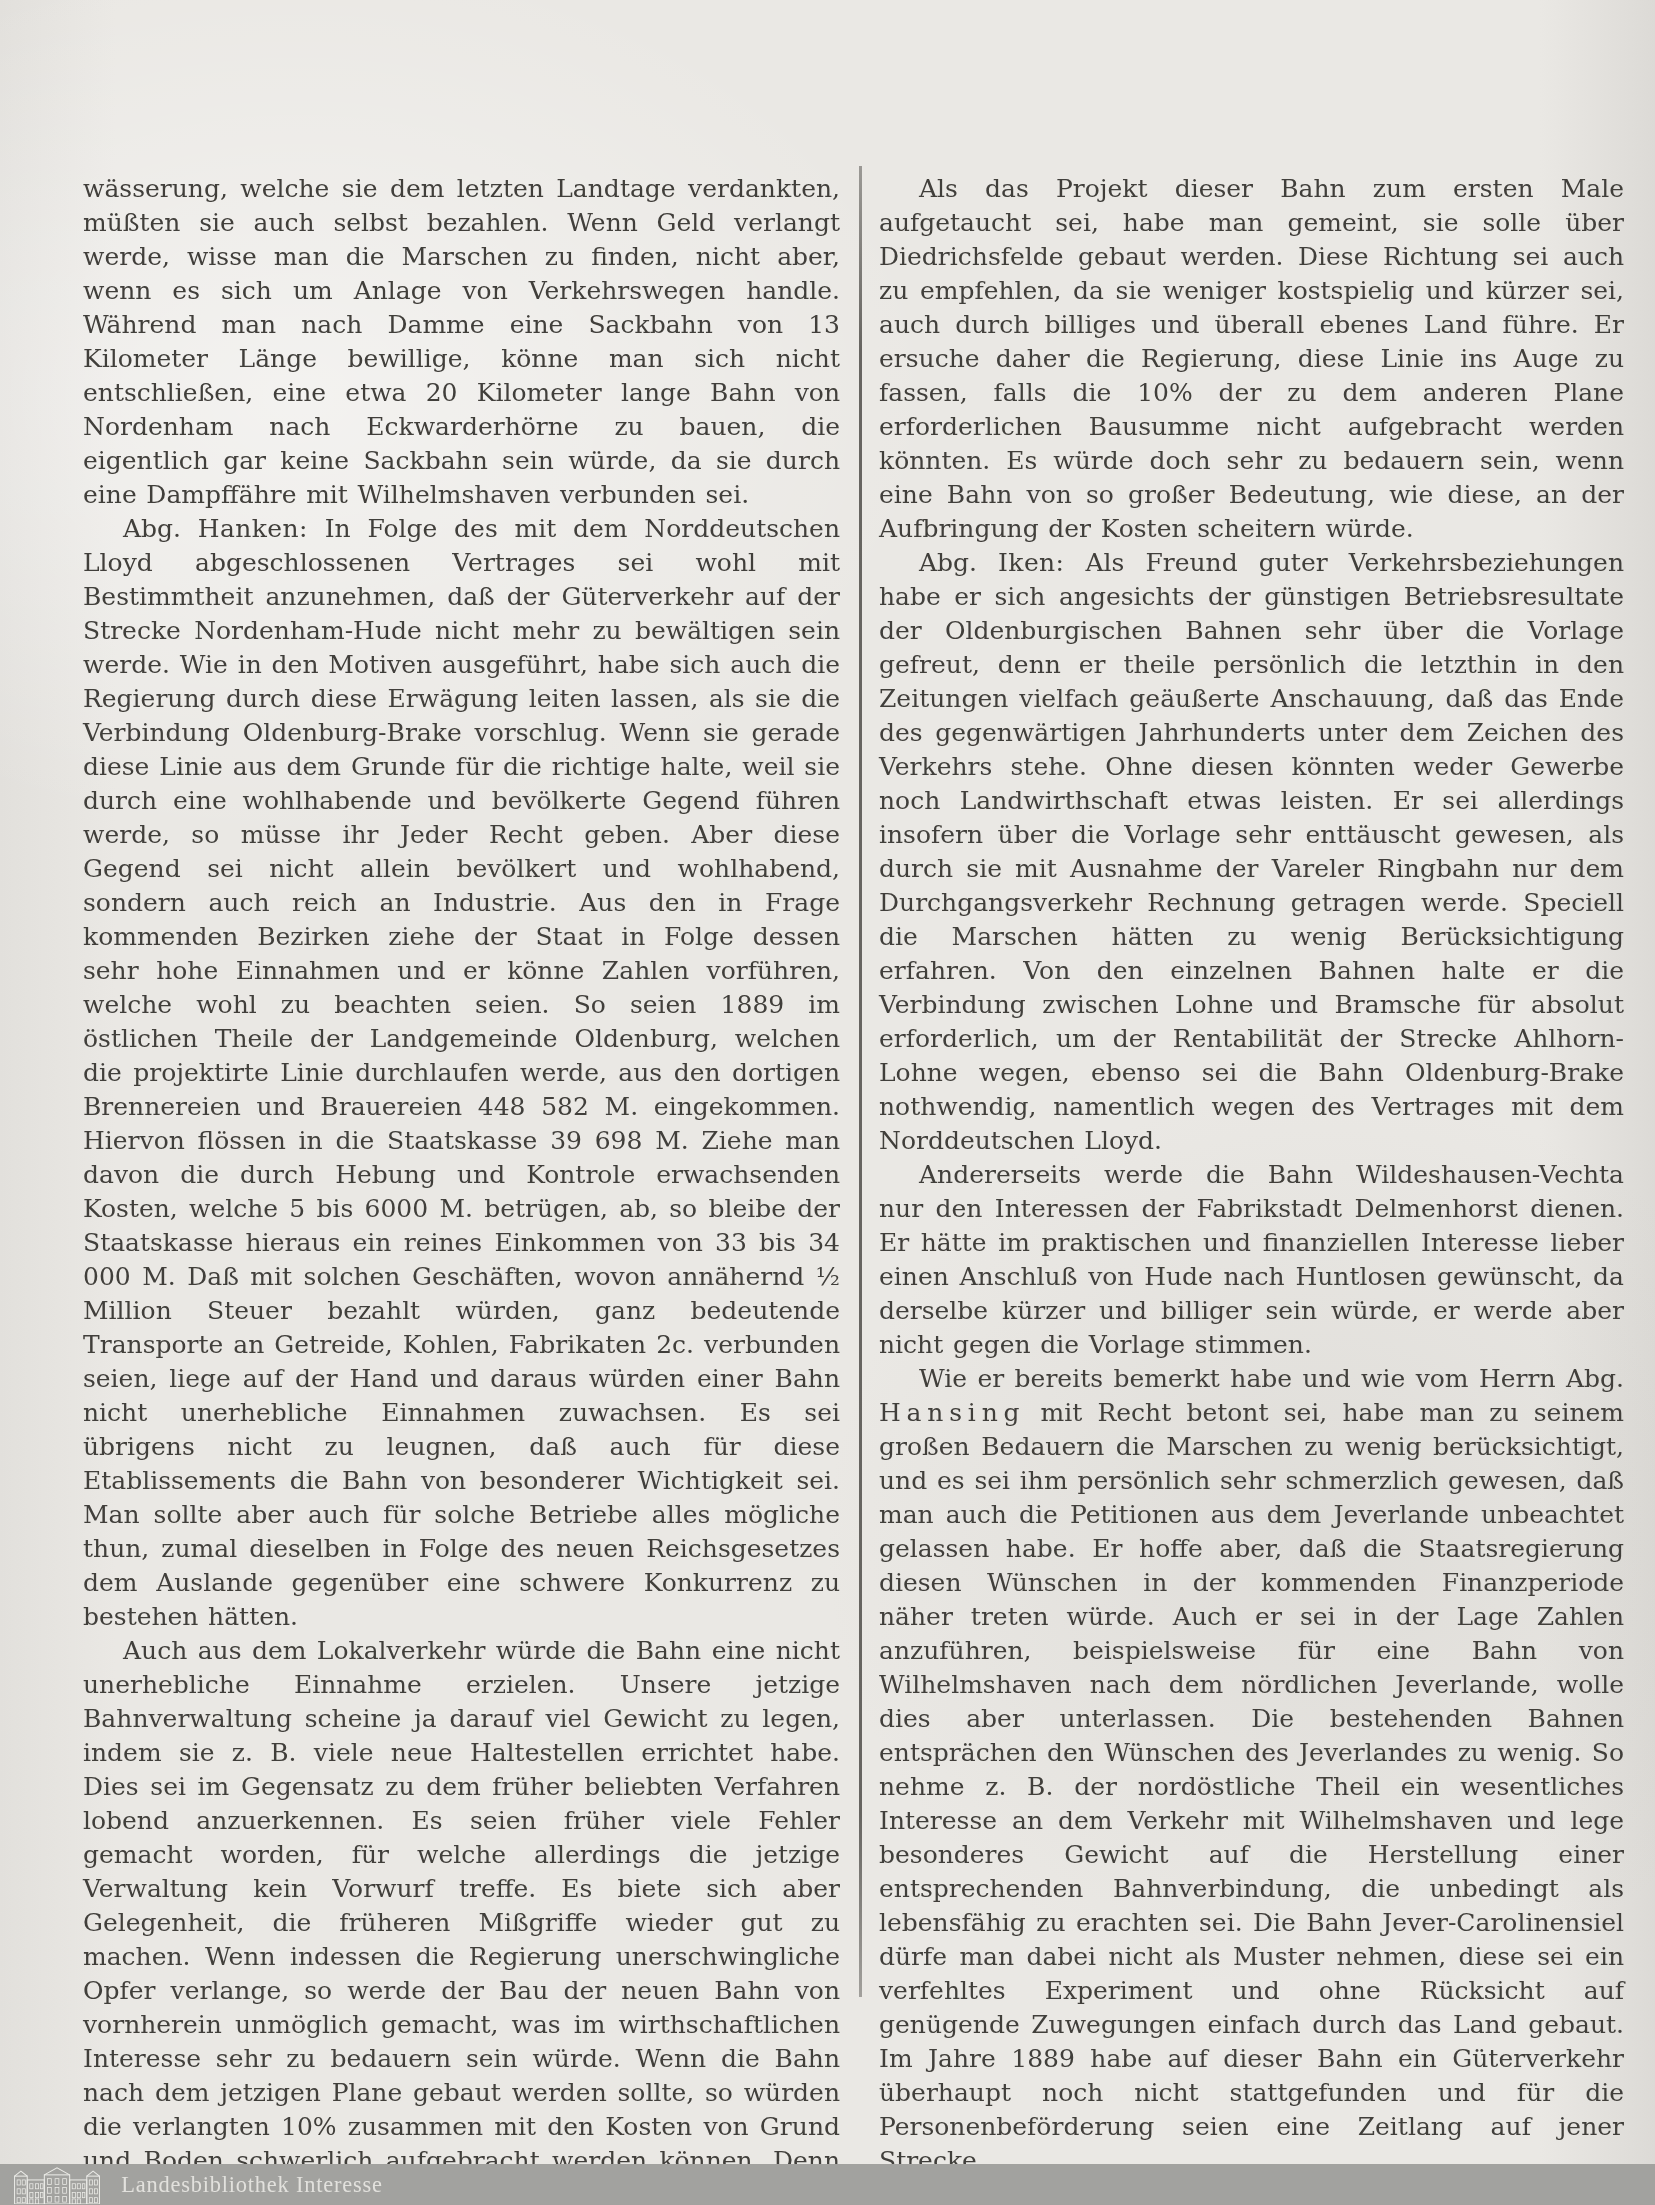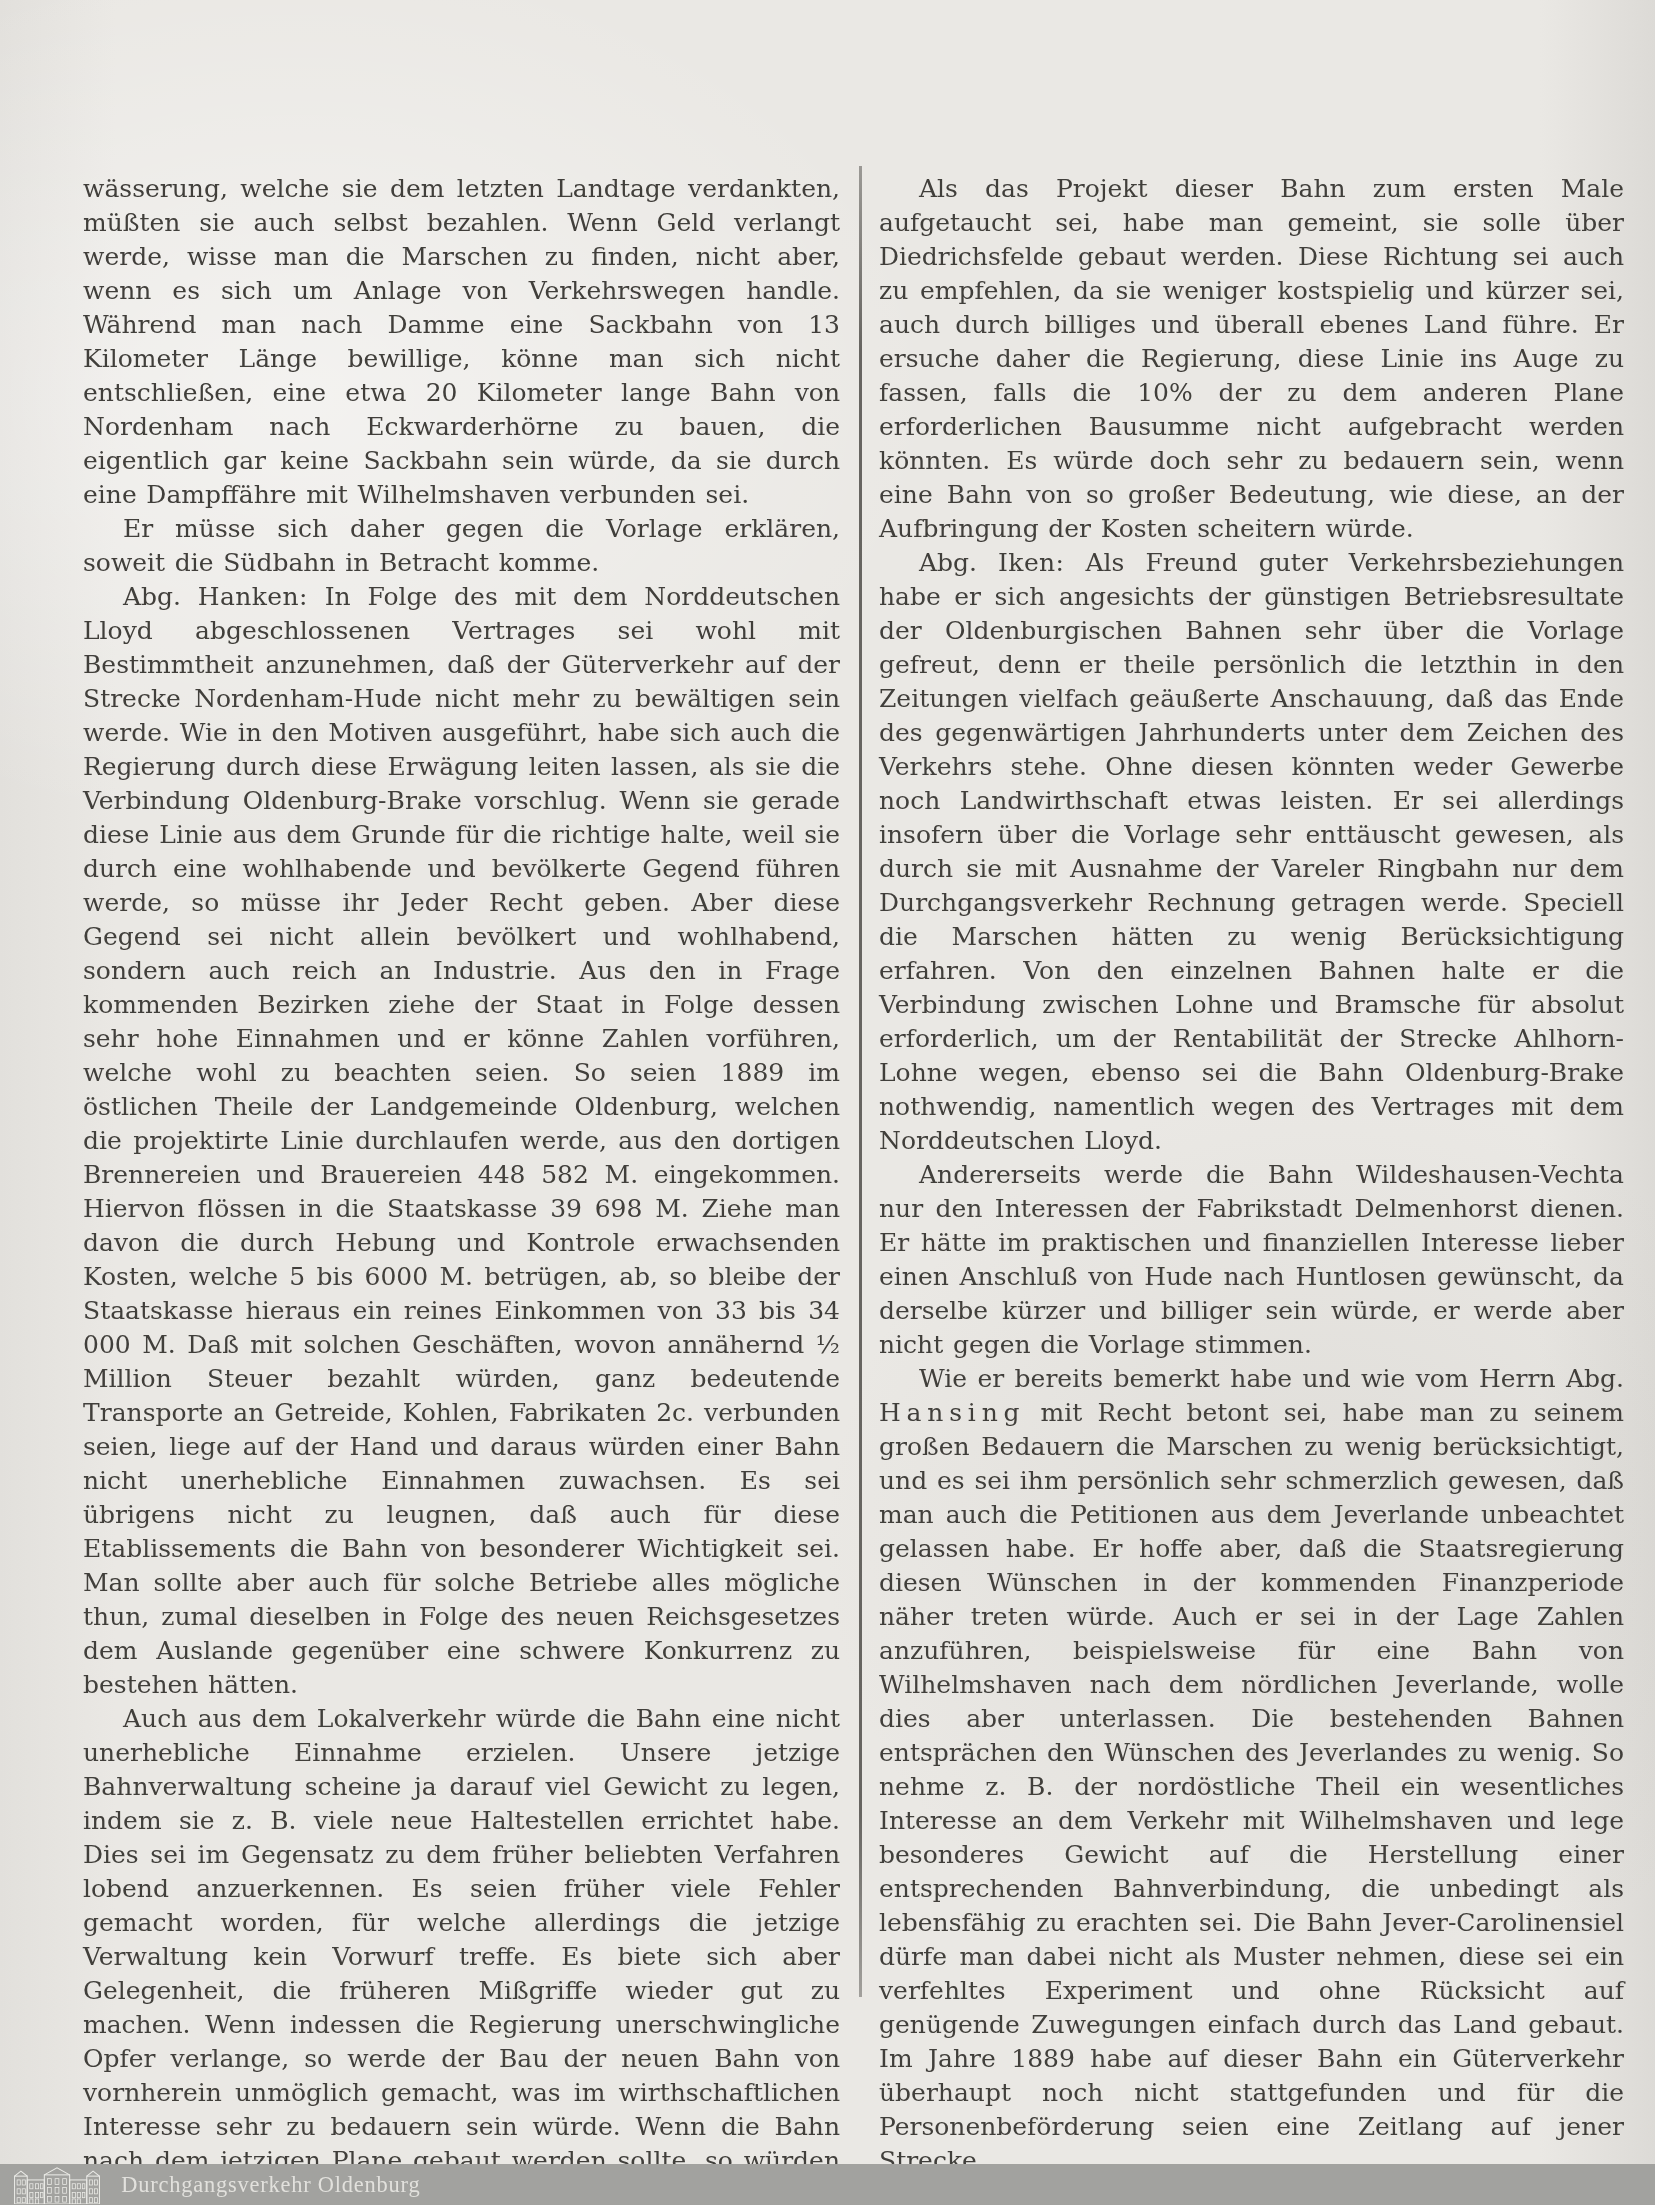--- a/index.html
+++ b/index.html
@@ -68,21 +68,20 @@
   }
 </style>
 </head>
 <body>
 
 <div class="page">
 
 
   <div class="column column-left">
       <p class=""><span>wässerung, welche sie dem letzten Landtage verdankten, müßten sie auch selbst bezahlen. Wenn Geld verlangt werde, wisse man die Marschen zu finden, nicht aber, wenn es sich um Anlage von Verkehrswegen handle. Während man nach Damme eine Sackbahn von 13 Kilometer Länge bewillige, könne man sich nicht entschließen, eine etwa 20 Kilometer lange Bahn von Nordenham nach Eckwarderhörne zu bauen, die eigentlich gar keine Sackbahn sein würde, da sie durch eine Dampffähre mit Wilhelmshaven verbunden sei.</span></p>
-      <p class="indent"><span>Er müsse sich daher gegen die Vorlage erklären, soweit die Südbahn in Betracht komme.</span></p>
       <p class="indent"><span>Abg. </span><span class="seg-bold">Hanken:</span><span> In Folge des mit dem Norddeutschen Lloyd abgeschlossenen Vertrages sei wohl mit Bestimmtheit anzunehmen, daß der Güterverkehr auf der Strecke Nordenham-Hude nicht mehr zu bewältigen sein werde. Wie in den Motiven ausgeführt, habe sich auch die Regierung durch diese Erwägung leiten lassen, als sie die Verbindung Oldenburg-Brake vorschlug. Wenn sie gerade diese Linie aus dem Grunde für die richtige halte, weil sie durch eine wohlhabende und bevölkerte Gegend führen werde, so müsse ihr Jeder Recht geben. Aber diese Gegend sei nicht allein bevölkert und wohlhabend, sondern auch reich an Industrie. Aus den in Frage kommenden Bezirken ziehe der Staat in Folge dessen sehr hohe Einnahmen und er könne Zahlen vorführen, welche wohl zu beachten seien. So seien 1889 im östlichen Theile der Landgemeinde Oldenburg, welchen die projektirte Linie durchlaufen werde, aus den dortigen Brennereien und Brauereien 448 582 M. eingekommen. Hiervon flössen in die Staatskasse 39 698 M. Ziehe man davon die durch Hebung und Kontrole erwachsenden Kosten, welche 5 bis 6000 M. betrügen, ab, so bleibe der Staatskasse hieraus ein reines Einkommen von 33 bis 34 000 M. Daß mit solchen Geschäften, wovon annähernd ½ Million Steuer bezahlt würden, ganz bedeutende Transporte an Getreide, Kohlen, Fabrikaten 2c. verbunden seien, liege auf der Hand und daraus würden einer Bahn nicht unerhebliche Einnahmen zuwachsen. Es sei übrigens nicht zu leugnen, daß auch für diese Etablissements die Bahn von besonderer Wichtigkeit sei. Man sollte aber auch für solche Betriebe alles mögliche thun, zumal dieselben in Folge des neuen Reichsgesetzes dem Auslande gegenüber eine schwere Konkurrenz zu bestehen hätten.</span></p>
       <p class="indent"><span>Auch aus dem Lokalverkehr würde die Bahn eine nicht unerhebliche Einnahme erzielen. Unsere jetzige Bahnverwaltung scheine ja darauf viel Gewicht zu legen, indem sie z. B. viele neue Haltestellen errichtet habe. Dies sei im Gegensatz zu dem früher beliebten Verfahren lobend anzuerkennen. Es seien früher viele Fehler gemacht worden, für welche allerdings die jetzige Verwaltung kein Vorwurf treffe. Es biete sich aber Gelegenheit, die früheren Mißgriffe wieder gut zu machen. Wenn indessen die Regierung unerschwingliche Opfer verlange, so werde der Bau der neuen Bahn von vornherein unmöglich gemacht, was im wirthschaftlichen Interesse sehr zu bedauern sein würde. Wenn die Bahn nach dem jetzigen Plane gebaut werden sollte, so würden die verlangten 10% zusammen mit den Kosten von Grund und Boden schwerlich aufgebracht werden können. Denn die projektirte Linie führe großentheils durch allertheuerstes Marschland oder durch Wiesenländereien,</span></p>
     </div>
 
   <div class="column-divider"></div>
 
   <div class="column column-right">
       <p class="indent"><span>Als das Projekt dieser Bahn zum ersten Male aufgetaucht sei, habe man gemeint, sie solle über Diedrichsfelde gebaut werden. Diese Richtung sei auch zu empfehlen, da sie weniger kostspielig und kürzer sei, auch durch billiges und überall ebenes Land führe. Er ersuche daher die Regierung, diese Linie ins Auge zu fassen, falls die 10% der zu dem anderen Plane erforderlichen Bausumme nicht aufgebracht werden könnten. Es würde doch sehr zu bedauern sein, wenn eine Bahn von so großer Bedeutung, wie diese, an der Aufbringung der Kosten scheitern würde.</span></p>
       <p class="indent"><span>Abg. </span><span class="seg-bold">Iken:</span><span> Als Freund guter Verkehrsbeziehungen habe er sich angesichts der günstigen Betriebsresultate der Oldenburgischen Bahnen sehr über die Vorlage gefreut, denn er theile persönlich die letzthin in den Zeitungen vielfach geäußerte Anschauung, daß das Ende des gegenwärtigen Jahrhunderts unter dem Zeichen des Verkehrs stehe. Ohne diesen könnten weder Gewerbe noch Landwirthschaft etwas leisten. Er sei allerdings insofern über die Vorlage sehr enttäuscht gewesen, als durch sie mit Ausnahme der Vareler Ringbahn nur dem Durchgangsverkehr Rechnung getragen werde. Speciell die Marschen hätten zu wenig Berücksichtigung erfahren. Von den einzelnen Bahnen halte er die Verbindung zwischen Lohne und Bramsche für absolut erforderlich, um der Rentabilität der Strecke Ahlhorn-Lohne wegen, ebenso sei die Bahn Oldenburg-Brake nothwendig, namentlich wegen des Vertrages mit dem Norddeutschen Lloyd.</span></p>
       <p class="indent"><span>Andererseits werde die Bahn Wildeshausen-Vechta nur den Interessen der Fabrikstadt Delmenhorst dienen. Er hätte im praktischen und finanziellen Interesse lieber einen Anschluß von Hude nach Huntlosen gewünscht, da derselbe kürzer und billiger sein würde, er werde aber nicht gegen die Vorlage stimmen.</span></p>
@@ -136,17 +135,17 @@
         <rect x="99" y="52" width="5" height="8"></rect>
           <rect x="107" y="52" width="5" height="8"></rect>
         <rect x="126" y="22" width="5" height="8"></rect>
           <rect x="134" y="22" width="5" height="8"></rect>
         <rect x="126" y="36" width="5" height="8"></rect>
           <rect x="134" y="36" width="5" height="8"></rect>
         <rect x="126" y="50" width="5" height="8"></rect>
           <rect x="134" y="50" width="5" height="8"></rect>
       </g>
     </svg>
-    <span class="footer-label">Durchgangsverkehr Oldenburg</span>
+    <span class="footer-label">Landesbibliothek Interesse</span>
   </div>
 
 </div>
 
 
 </body></html>

